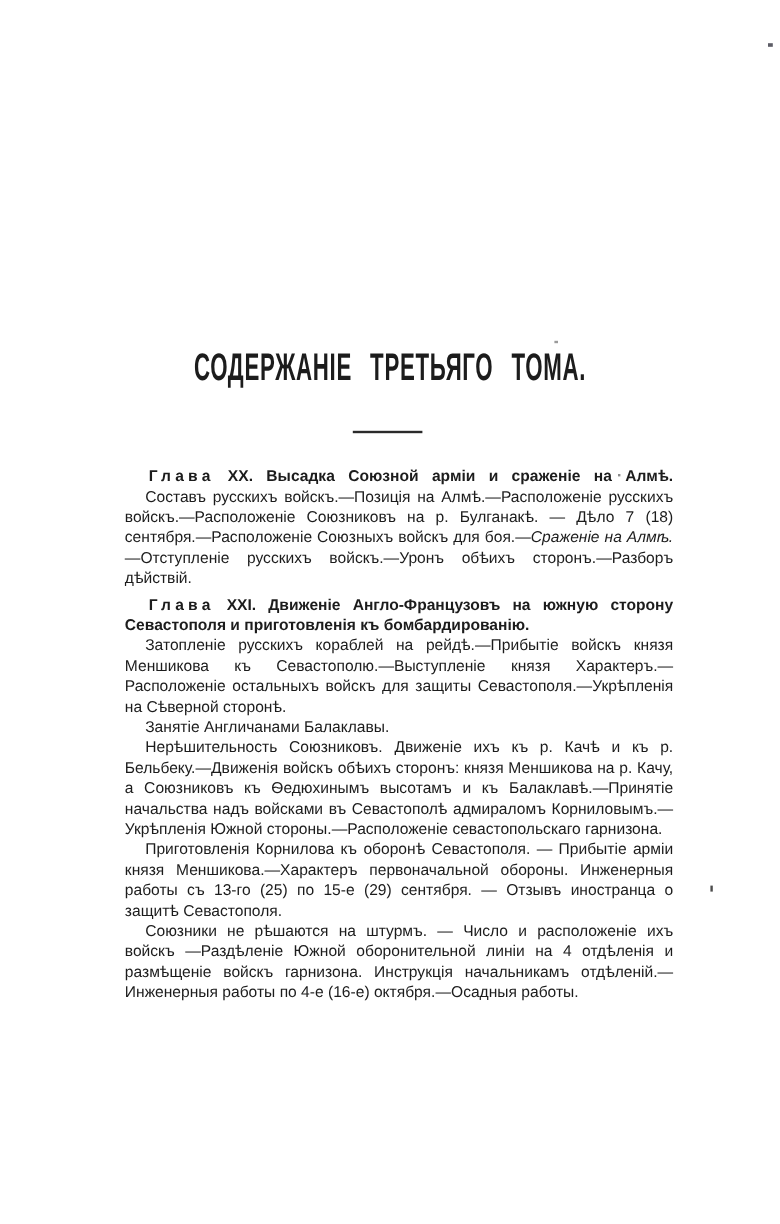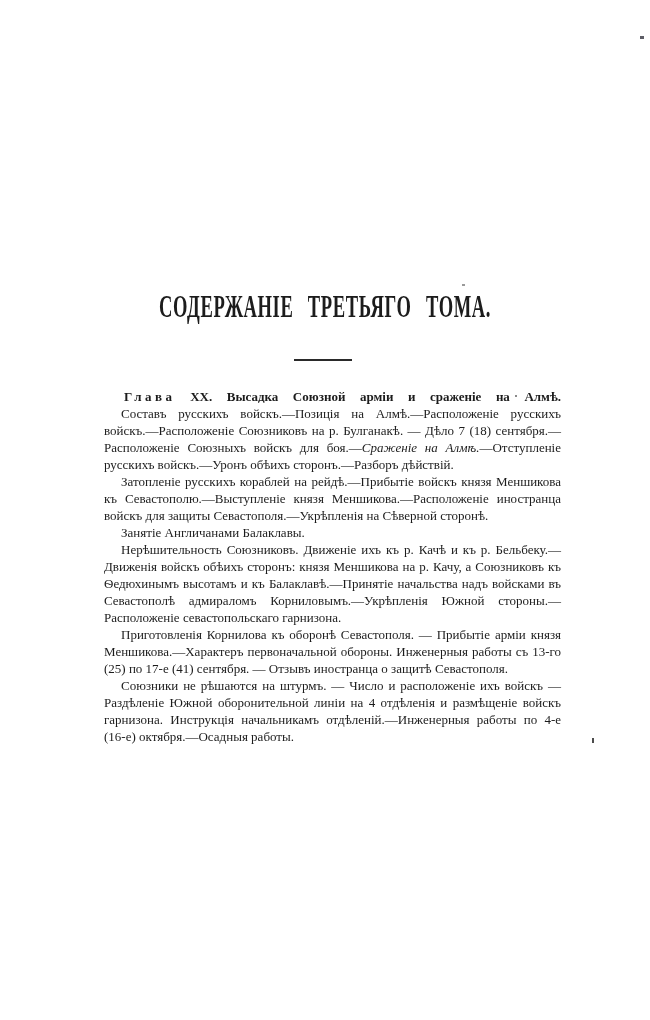--- a/index.html
+++ b/index.html
@@ -4,21 +4,21 @@
 <style>
   html, body {
     margin: 0;
     padding: 0;
   }
   #page {
     position: relative;
     width: 650px;
     height: 840px;
     background: #ffffff;
-    font-family: Liberation Serif, serif;
+    font-family: Liberation Sans, sans-serif;
     color: #1c1c1c;
     overflow: hidden;
   }
   #title {
     position: absolute;
     top: 288px;
     left: 0;
     width: 650px;
     text-align: center;
     font-size: 32px;
@@ -77,24 +77,25 @@
 
 <div id="page">
 
   <div id="title">СОДЕРЖАНІЕ ТРЕТЬЯГО ТОМА.</div>
 
   <div id="title-rule"></div>
 
   <div id="toc">
       <div class="block chapter-heading fill-last"><span class="seg-spaced">Глава</span><span> XX. Высадка Союзной арміи и сраженіе на Алмѣ.</span></div>
       <div class="block paragraph"><span>Составъ русскихъ войскъ.—Позиція на Алмѣ.—Расположеніе русскихъ войскъ.—Расположеніе Союзниковъ на р. Булганакѣ. — Дѣло 7 (18) сентября.—Расположеніе Союзныхъ войскъ для боя.—</span><span class="seg-italic">Сраженіе на Алмѣ.</span><span>—Отступленіе русскихъ войскъ.—Уронъ обѣихъ сторонъ.—Разборъ дѣйствій.</span></div>
-      <div class="block paragraph"><span>Затопленіе русскихъ кораблей на рейдѣ.—Прибытіе войскъ князя Меншикова къ Севастополю.—Выступленіе князя Меншикова.—Расположеніе иностранца войскъ для защиты Севастополя.—Укрѣпленія на Сѣверной сторонѣ.</span></div>
+      <div class="block chapter-heading gap-before"><span class="seg-spaced">Глава</span><span> XXI. Движеніе Англо-Французовъ на южную сторону Севастополя и приготовленія къ бомбардированію.</span></div>
+      <div class="block paragraph"><span>Затопленіе русскихъ кораблей на рейдѣ.—Прибытіе войскъ князя Меншикова къ Севастополю.—Выступленіе князя Характеръ.—Расположеніе остальныхъ войскъ для защиты Севастополя.—Укрѣпленія на Сѣверной сторонѣ.</span></div>
       <div class="block paragraph"><span>Занятіе Англичанами Балаклавы.</span></div>
       <div class="block paragraph"><span>Нерѣшительность Союзниковъ. Движеніе ихъ къ р. Качѣ и къ р. Бельбеку.—Движенія войскъ обѣихъ сторонъ: князя Меншикова на р. Качу, а Союзниковъ къ Ѳедюхинымъ высотамъ и къ Балаклавѣ.—Принятіе начальства надъ войсками въ Севастополѣ адмираломъ Корниловымъ.—Укрѣпленія Южной стороны.—Расположеніе севастопольскаго гарнизона.</span></div>
-      <div class="block paragraph"><span>Приготовленія Корнилова къ оборонѣ Севастополя. — Прибытіе арміи князя Меншикова.—Характеръ первоначальной обороны. Инженерныя работы съ 13-го (25) по 17-е (41) сентября. — Отзывъ иностранца о защитѣ Севастополя.</span></div>
+      <div class="block paragraph"><span>Приготовленія Корнилова къ оборонѣ Севастополя. — Прибытіе арміи князя Меншикова.—Характеръ первоначальной обороны. Инженерныя работы съ 13-го (25) по 15-е (29) сентября. — Отзывъ иностранца о защитѣ Севастополя.</span></div>
       <div class="block paragraph"><span>Союзники не рѣшаются на штурмъ. — Число и расположеніе ихъ войскъ —Раздѣленіе Южной оборонительной линіи на 4 отдѣленія и размѣщеніе войскъ гарнизона. Инструкція начальникамъ отдѣленій.—Инженерныя работы по 4-е (16-е) октября.—Осадныя работы.</span></div>
     </div>
 
   <div class="speck" id="speck-1"></div>
   <div class="speck" id="speck-2"></div>
   <div class="speck" id="speck-3"></div>
   <div class="speck" id="speck-4"></div>
   <div class="speck" id="speck-5"></div>
 
 </div>

